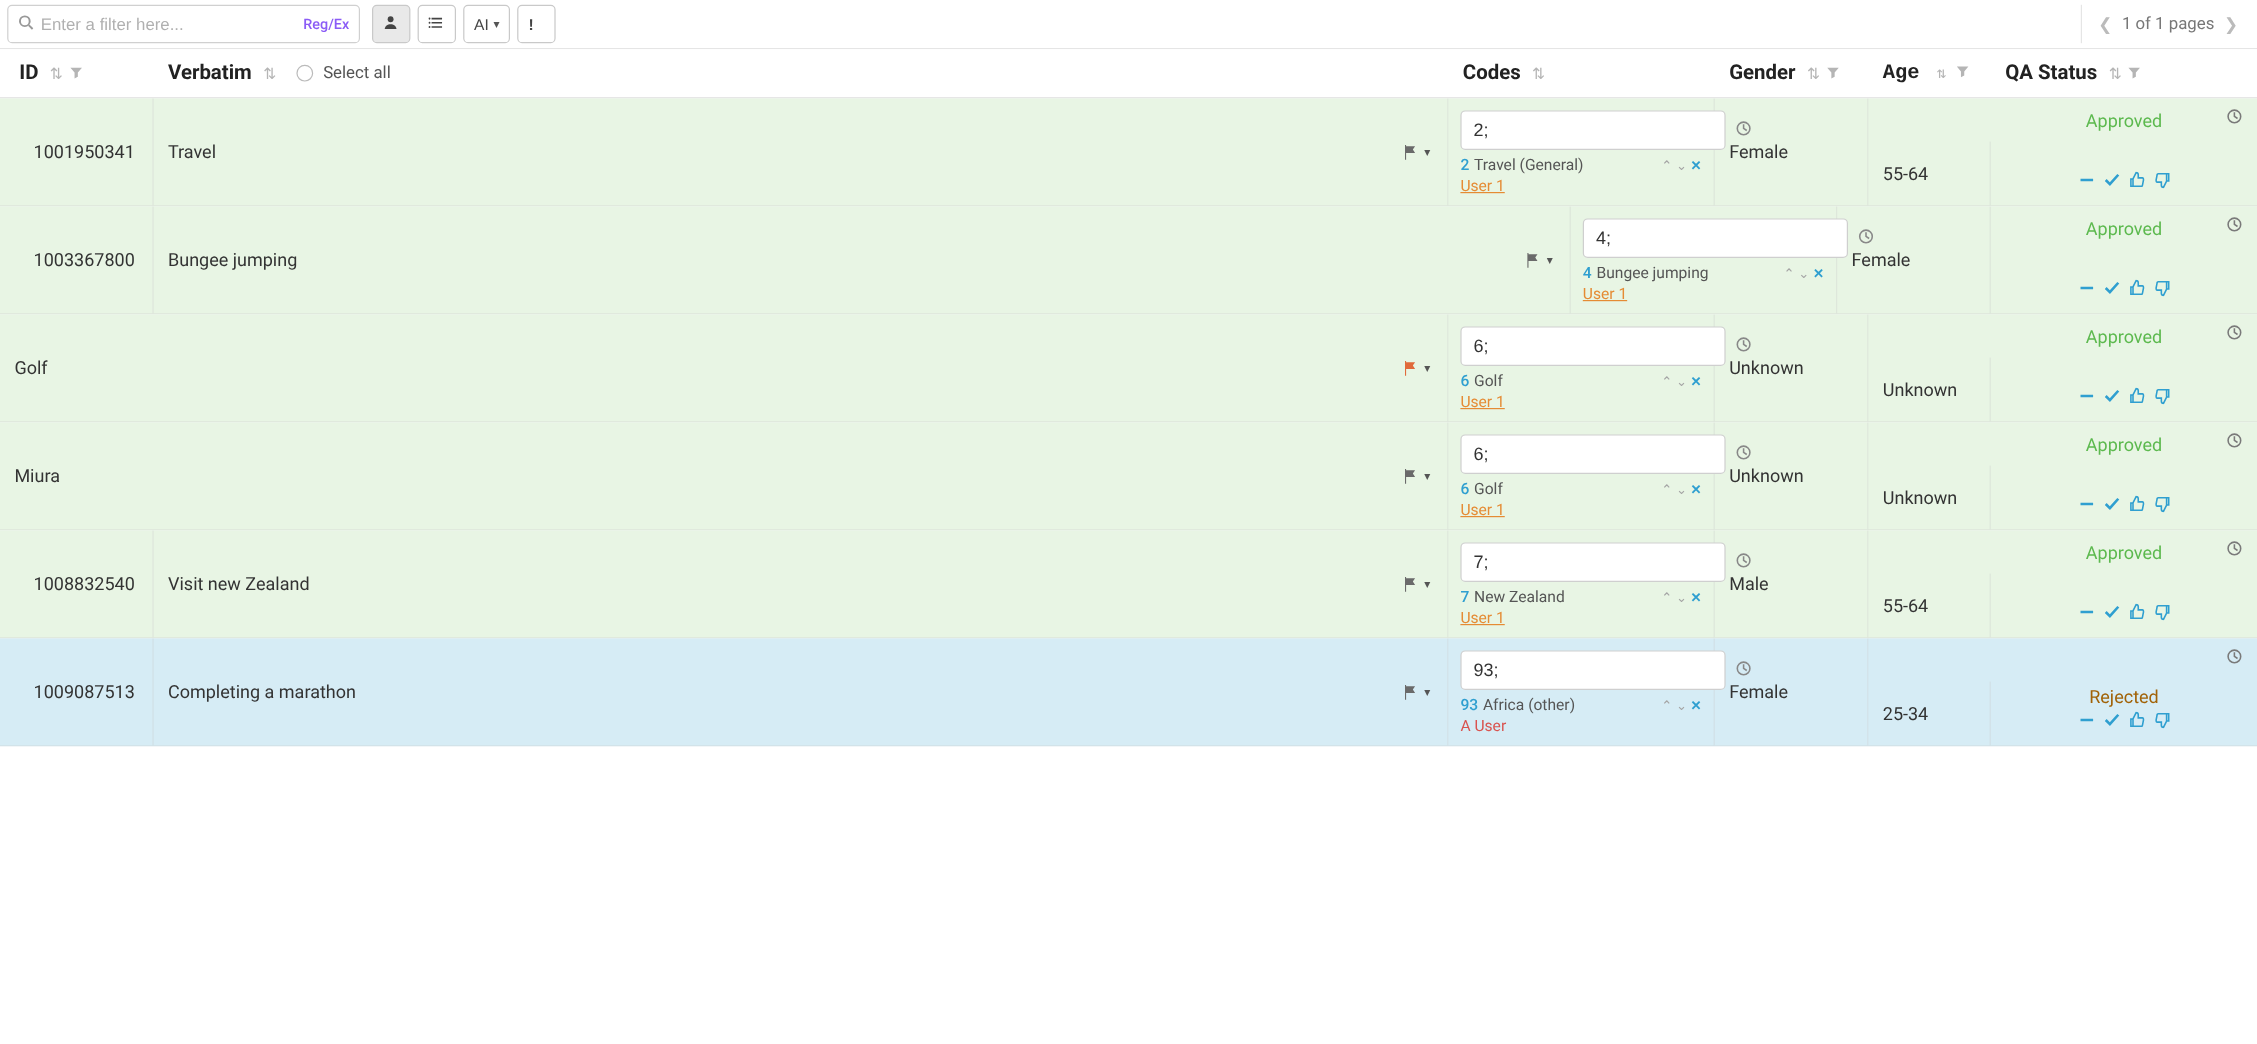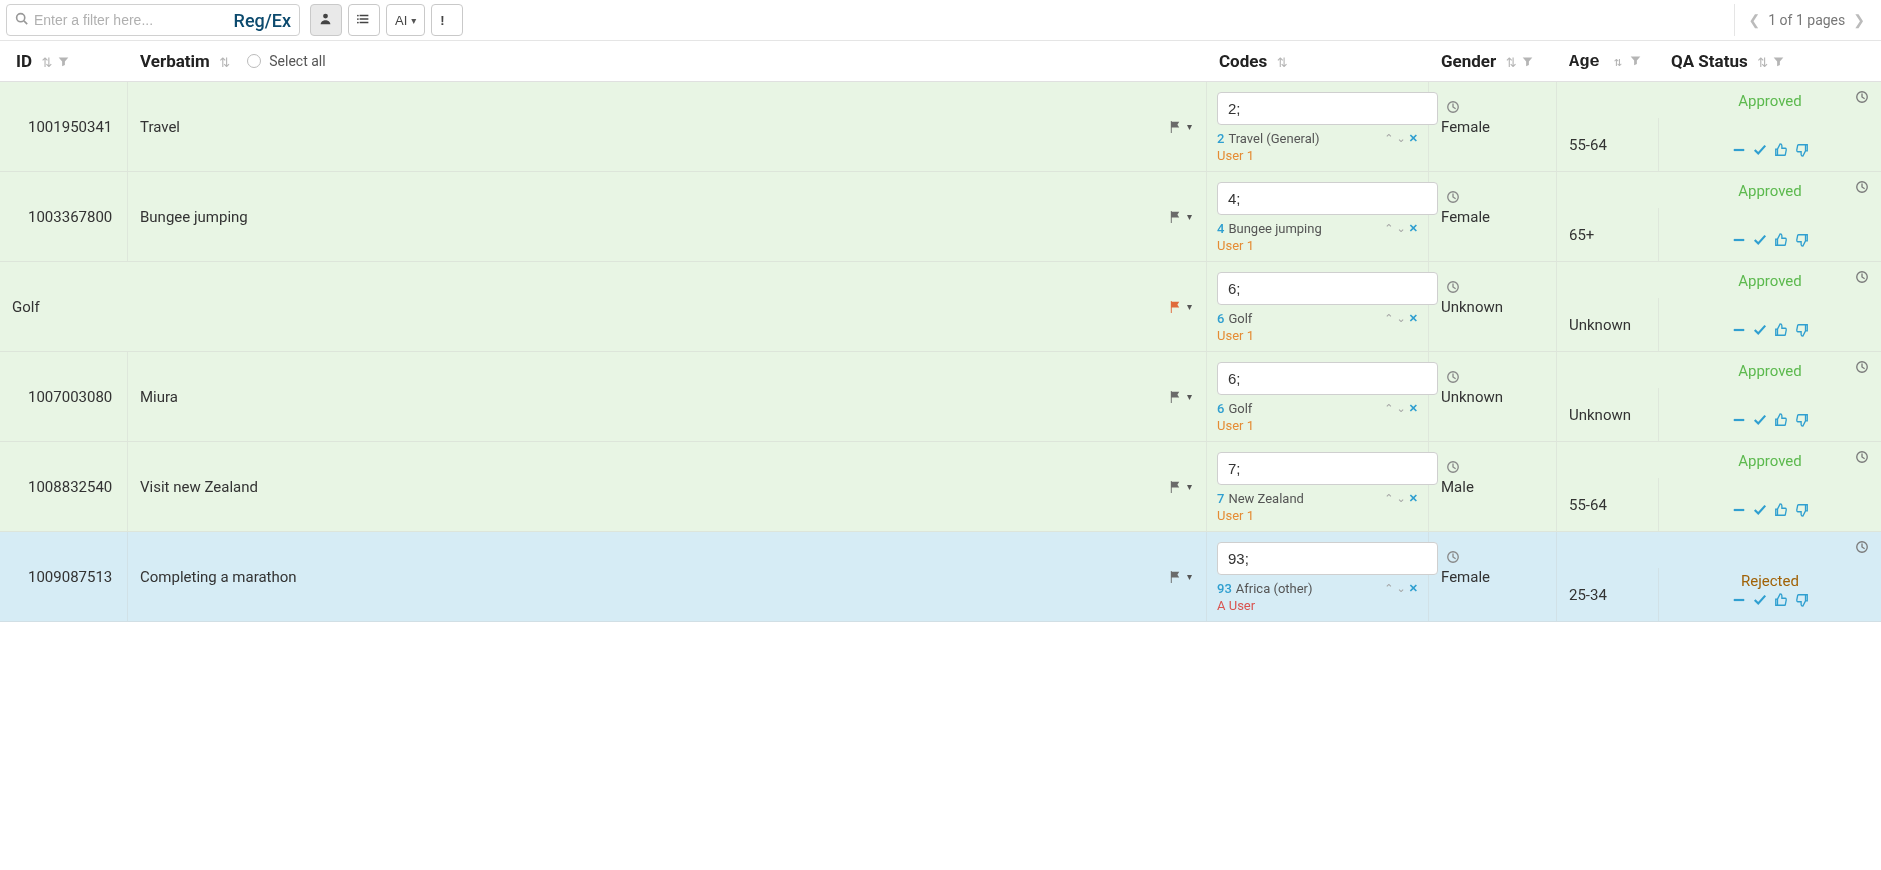--- a/index.html
+++ b/index.html
@@ -26,21 +26,21 @@
     height: 32px;
     width: 294px;
     padding: 0 8px;
     background: #fff;
   }
   .filter-box .search-ic { color: #999; margin-right: 6px; font-size: 13px; }
   .filter-box input {
     border: none; outline: none; flex: 1; font-size: 14px; color: #555;
   }
   .filter-box input::placeholder { color: #b0b0b0; }
-  .regex-label { color: #0c4a6e; font-size: 18px; font-weight: 500; }
+  .regex-label { color: #8b5cf6; font-size: 12px; font-weight: 500; }
 
   .btn-group { display: flex; gap: 6px; }
   .tbtn {
     border: 1px solid #c9c9c9;
     border-radius: 4px;
     background: #fff;
     height: 32px;
     min-width: 32px;
     padding: 0 8px;
     display: inline-flex;
@@ -130,21 +130,21 @@
 
   .code-tag-row { display: flex; align-items: center; justify-content: space-between; font-size: 13px; }
   .code-tag-left { display: flex; align-items: baseline; gap: 4px; }
   .code-num { color: #2f9fd0; font-weight: 500; }
   .code-label { color: #555; }
   .code-actions { display: flex; gap: 3px; color: #a5a5a5; font-size: 11px; }
   .code-actions span { cursor: pointer; }
   .code-actions .x-ic { color: #2f9fd0; font-weight: bold; }
 
   .user-label { font-size: 13px; margin-top: 2px; }
-  .user-orange { color: #e58b34; }
+  .user-orange { color: #e58b34; text-decoration: underline; }
   .user-red { color: #d9534f; }
 
   .qa-status { font-size: 15px; }
   .qa-approved { color: #5cb94e; }
   .qa-rejected { color: #a16207; margin-top: 30px; }
 
   .qa-clock { position: absolute; top: 8px; right: 12px; color: #7a7a7a; font-size: 13px; cursor: pointer; }
   .qa-actions {
     display: flex;
     gap: 7px;
@@ -352,23 +352,20 @@
         <span class="code-actions">
           <span>⌃</span>
           <span>⌄</span>
           <span class="x-ic">✕</span>
         </span>
       </div>
       <div class="user-label user-orange">User 1</div>
     </div>
     <div class="cell gender">
         <span>Female</span>
-      </div>
-    <div class="cell age">
-        <span>65+</span>
       </div>
     <div class="cell qa">
       <span class="qa-clock"><svg width="14" height="14" viewBox="0 0 16 16" fill="none" stroke="currentColor" stroke-width="1.5">
             <circle cx="8" cy="8" r="6"></circle>
             <path d="M8 4v4l3 2"></path>
           </svg></span>
       <span class="qa-status qa-approved">Approved</span>
       <div class="qa-actions">
         <span><svg width="14" height="14" viewBox="0 0 16 16">
               <line x1="2" y1="8" x2="14" y2="8" stroke="currentColor" stroke-width="2.5"></line>
@@ -440,23 +437,20 @@
               <path d="M2 7h2v7H2zM4 7l3-6c1 0 2 1 2 2v3h4c1 0 1 1 1 2l-1 5c0 1-1 1-1 1H4z"></path>
             </svg></span>
         <span><svg width="14" height="14" viewBox="0 0 16 16" fill="none" stroke="currentColor" stroke-width="1.5">
               <path d="M14 9h-2V2h2zM12 9l-3 6c-1 0-2-1-2-2v-3H3c-1 0-1-1-1-2l1-5c0-1 1-1 1-1h8z"></path>
             </svg></span>
       </div>
     </div>
   </div>
 
   <div class="row approved">
-    <div class="cell id">
-        <span>1007003080</span>
-      </div>
     <div class="cell ver">
       <span>Miura</span>
       <span class="flag-dd">
         <svg viewBox="0 0 16 16" fill="currentColor">
             <path d="M3 2v13h1V9h8l-2-3 2-3H4V2z"></path>
           </svg>
         <span class="caret">▾</span>
       </span>
     </div>
     <div class="cell codes">

